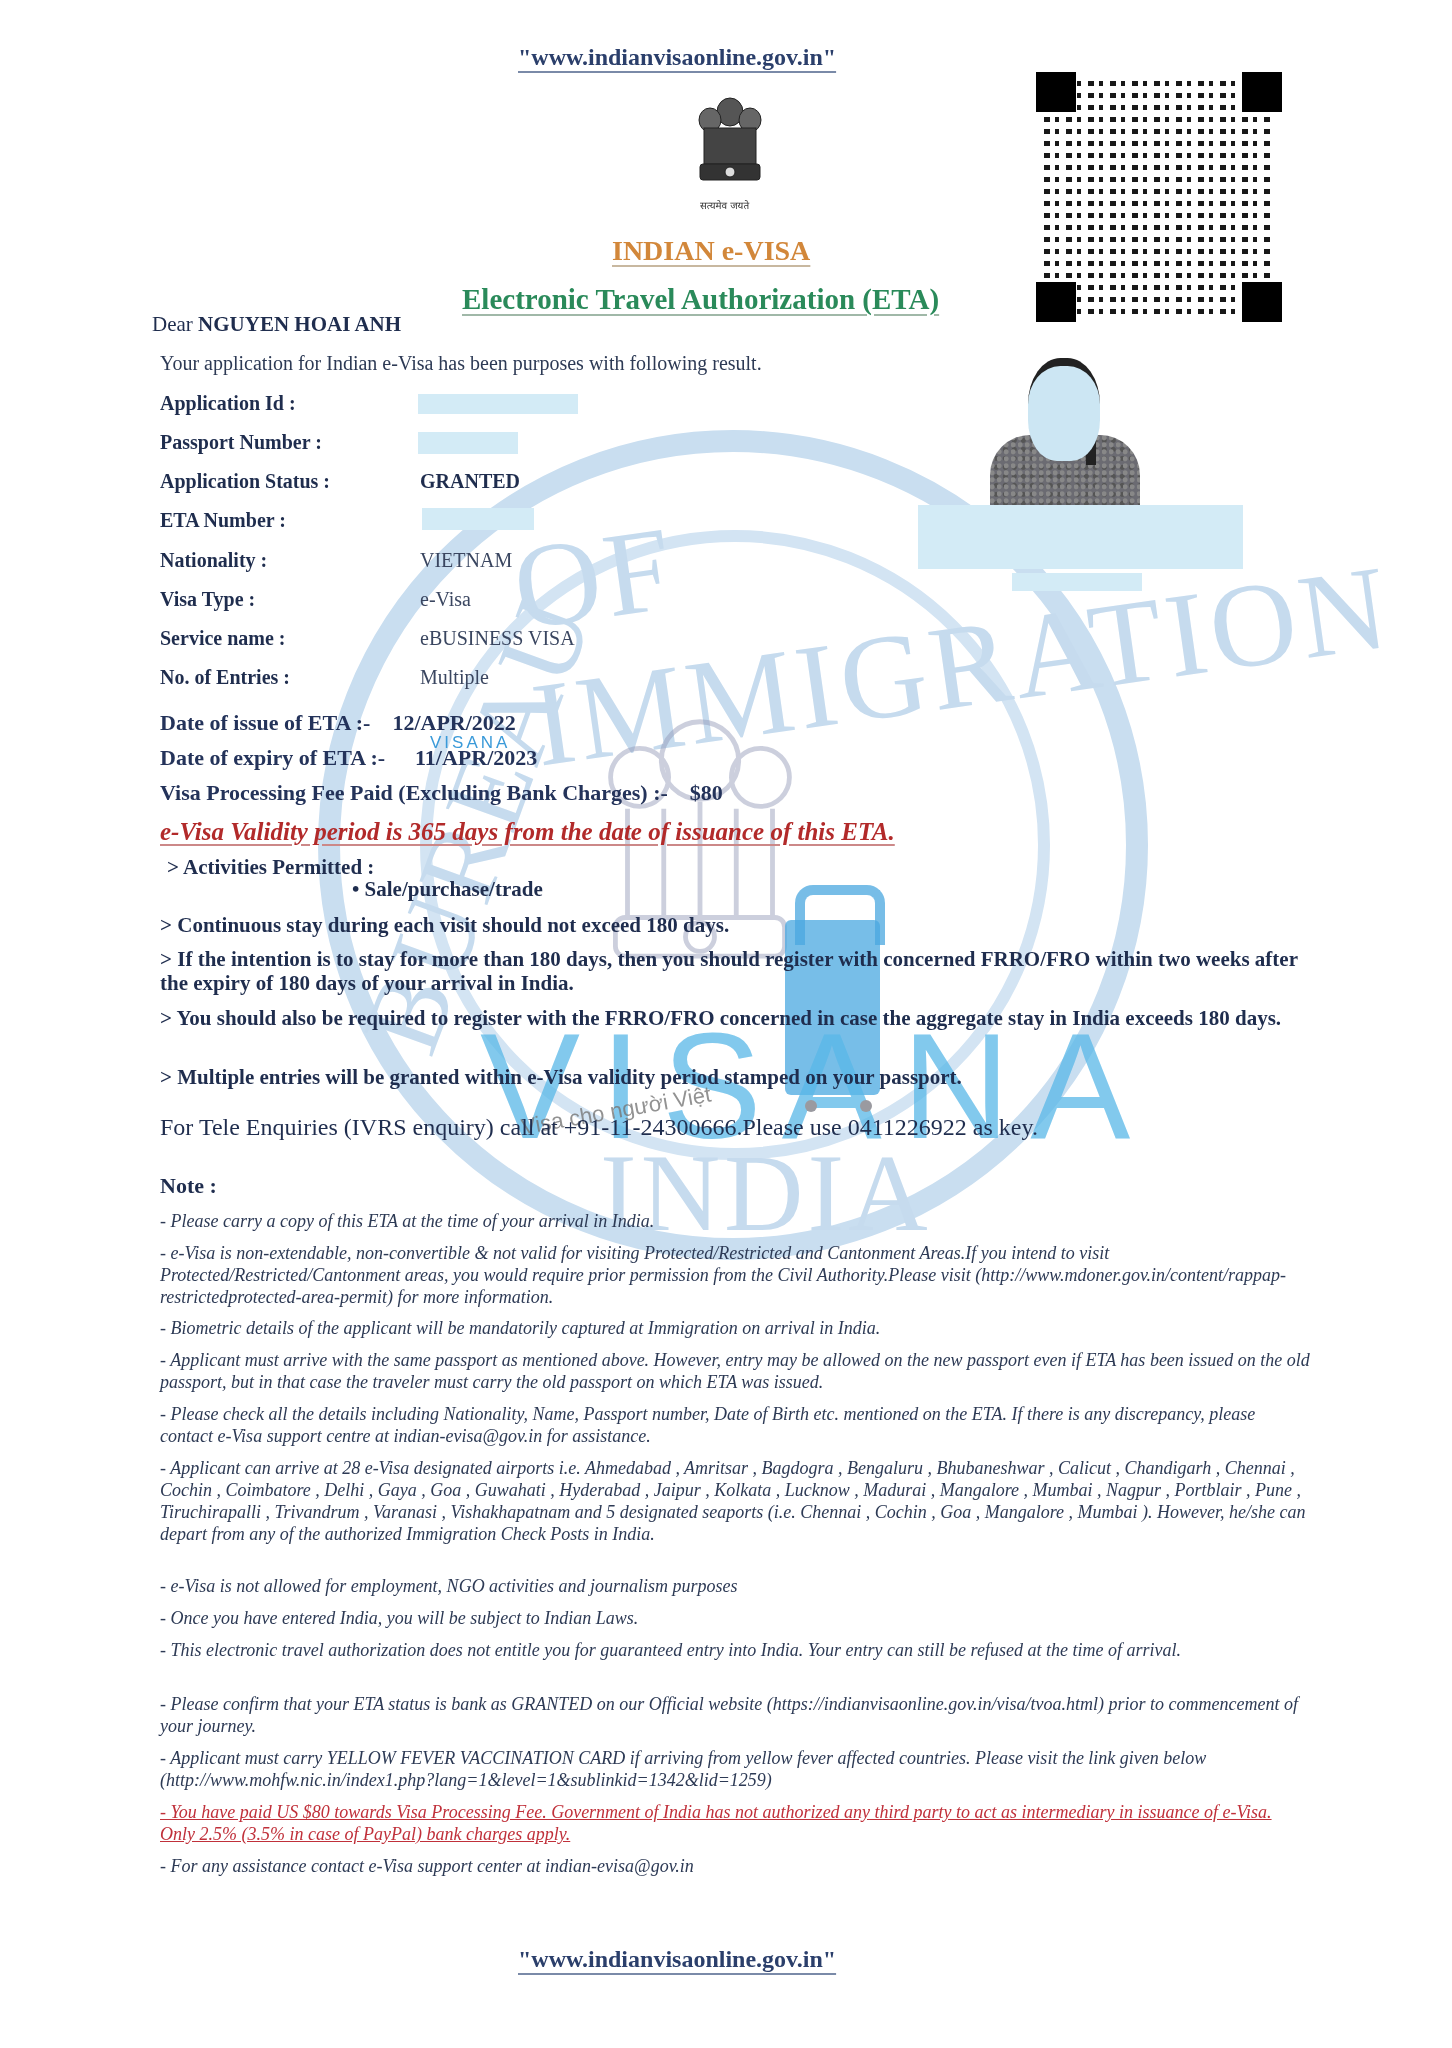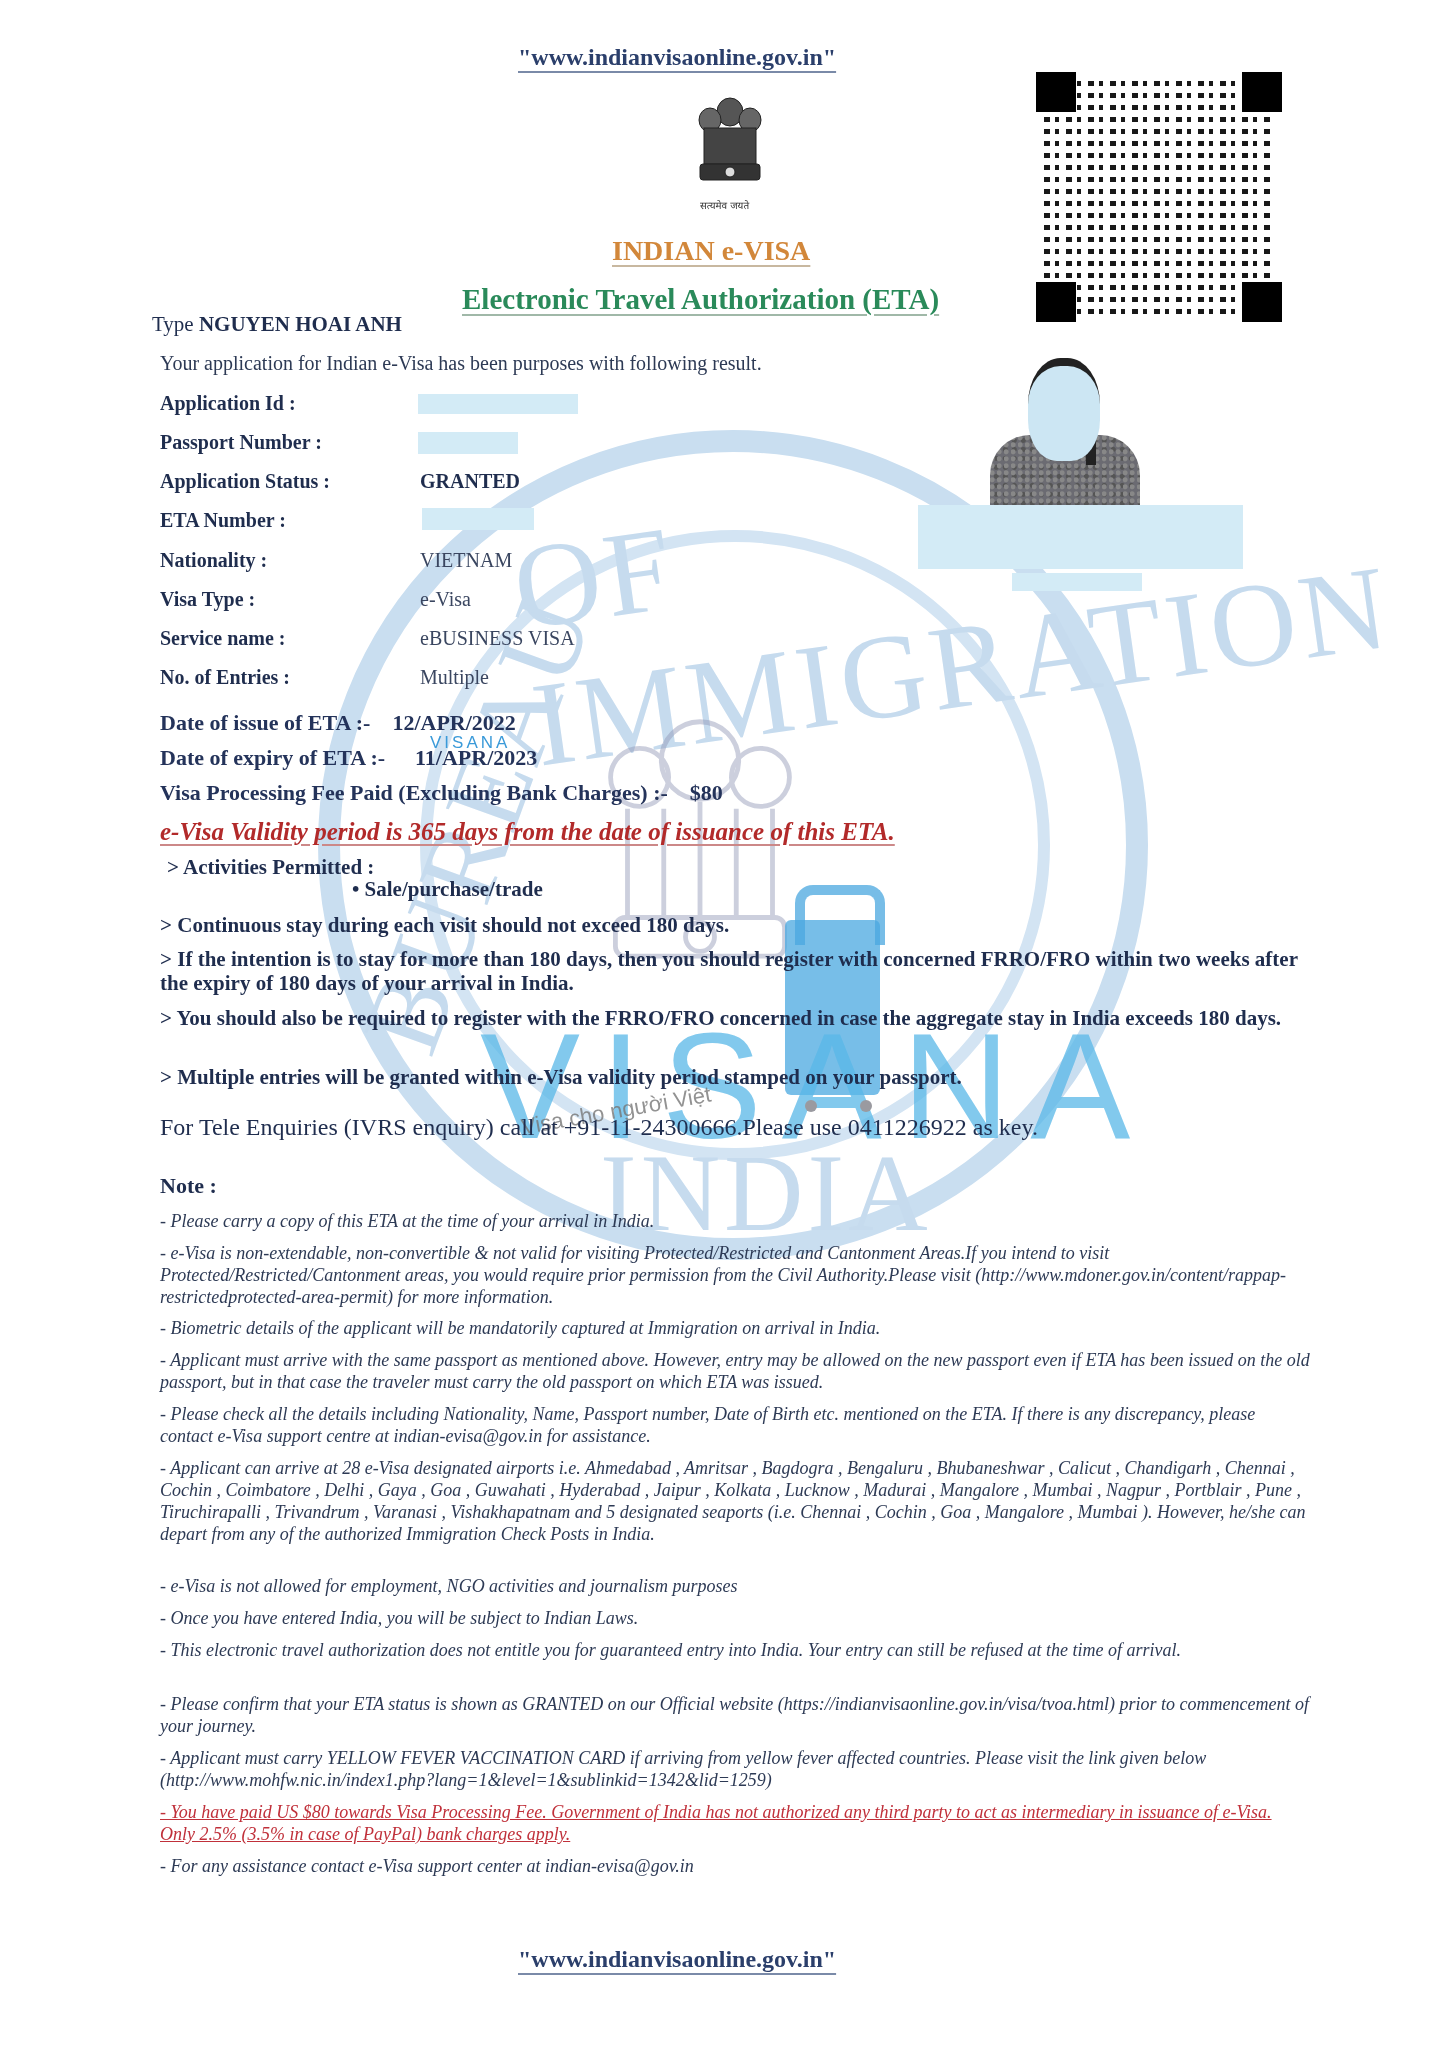--- a/index.html
+++ b/index.html
@@ -135,21 +135,21 @@
 
   <div class="photo">
     <div class="photo-shoulders"></div>
     <div class="photo-hair"></div>
     <div class="photo-head"></div>
   </div>
   <div class="redact" style="left:918px;top:505px;width:325px;height:64px;"></div>
   <div class="redact" style="left:1012px;top:573px;width:130px;height:18px;"></div>
 
   <div class="dear">
-    <span>Type</span>
+    <span>Dear</span>
     <b>NGUYEN HOAI ANH</b>
   </div>
   <div class="intro">Your application for Indian e-Visa has been purposes with following result.</div>
 
   <div class="field-label" style="top:392px;">Application Id :</div>
   <div class="redact" style="left:418px;top:394px;width:160px;height:20px;"></div>
 
   <div class="field-label" style="top:431px;">Passport Number :</div>
   <div class="redact" style="left:418px;top:432px;width:100px;height:22px;"></div>
 
@@ -195,19 +195,19 @@
   <div class="note-title">Note :</div>
   <div class="note" style="top:1210px;">- Please carry a copy of this ETA at the time of your arrival in India.</div>
   <div class="note" style="top:1242px;">- e-Visa is non-extendable, non-convertible &amp; not valid for visiting Protected/Restricted and Cantonment Areas.If you intend to visit Protected/Restricted/Cantonment areas, you would require prior permission from the Civil Authority.Please visit (http://www.mdoner.gov.in/content/rappap-restrictedprotected-area-permit) for more information.</div>
   <div class="note" style="top:1317px;">- Biometric details of the applicant will be mandatorily captured at Immigration on arrival in India.</div>
   <div class="note" style="top:1349px;">- Applicant must arrive with the same passport as mentioned above. However, entry may be allowed on the new passport even if ETA has been issued on the old passport, but in that case the traveler must carry the old passport on which ETA was issued.</div>
   <div class="note" style="top:1403px;">- Please check all the details including Nationality, Name, Passport number, Date of Birth etc. mentioned on the ETA. If there is any discrepancy, please contact e-Visa support centre at indian-evisa@gov.in for assistance.</div>
   <div class="note" style="top:1457px;">- Applicant can arrive at 28 e-Visa designated airports i.e.  Ahmedabad , Amritsar , Bagdogra , Bengaluru , Bhubaneshwar , Calicut , Chandigarh , Chennai , Cochin , Coimbatore , Delhi , Gaya , Goa , Guwahati , Hyderabad , Jaipur , Kolkata , Lucknow , Madurai , Mangalore , Mumbai , Nagpur , Portblair , Pune , Tiruchirapalli , Trivandrum , Varanasi , Vishakhapatnam  and 5 designated seaports (i.e.  Chennai , Cochin , Goa , Mangalore , Mumbai ). However, he/she can depart from any of the authorized Immigration Check Posts in India.</div>
   <div class="note" style="top:1575px;">- e-Visa is not allowed for employment, NGO activities and journalism purposes</div>
   <div class="note" style="top:1607px;">- Once you have entered India, you will be subject to Indian Laws.</div>
   <div class="note" style="top:1639px;">- This electronic travel authorization does not entitle you for guaranteed entry into India. Your entry can still be refused at the time of arrival.</div>
-  <div class="note" style="top:1693px;">- Please confirm that your ETA status is shown as GRANTED on our Official website (https://indianvisaonline.gov.in/visa/tvoa.html) prior to commencement of your journey.</div>
+  <div class="note" style="top:1693px;">- Please confirm that your ETA status is bank as GRANTED on our Official website (https://indianvisaonline.gov.in/visa/tvoa.html) prior to commencement of your journey.</div>
   <div class="note" style="top:1747px;">- Applicant must carry YELLOW FEVER VACCINATION CARD if arriving from yellow fever affected countries. Please visit the link given below (http://www.mohfw.nic.in/index1.php?lang=1&amp;level=1&amp;sublinkid=1342&amp;lid=1259)</div>
   <div class="note red" style="top:1801px;">- You have paid US $80 towards Visa Processing Fee. Government of India has not authorized any third party to act as intermediary in issuance of e-Visa. Only 2.5% (3.5% in case of PayPal) bank charges apply.</div>
   <div class="note" style="top:1855px;">- For any assistance contact e-Visa support center at indian-evisa@gov.in</div>
 
   <a class="url" style="left:518px;top:1946px;">"www.indianvisaonline.gov.in"</a>
 </div>
 
 </body></html>

